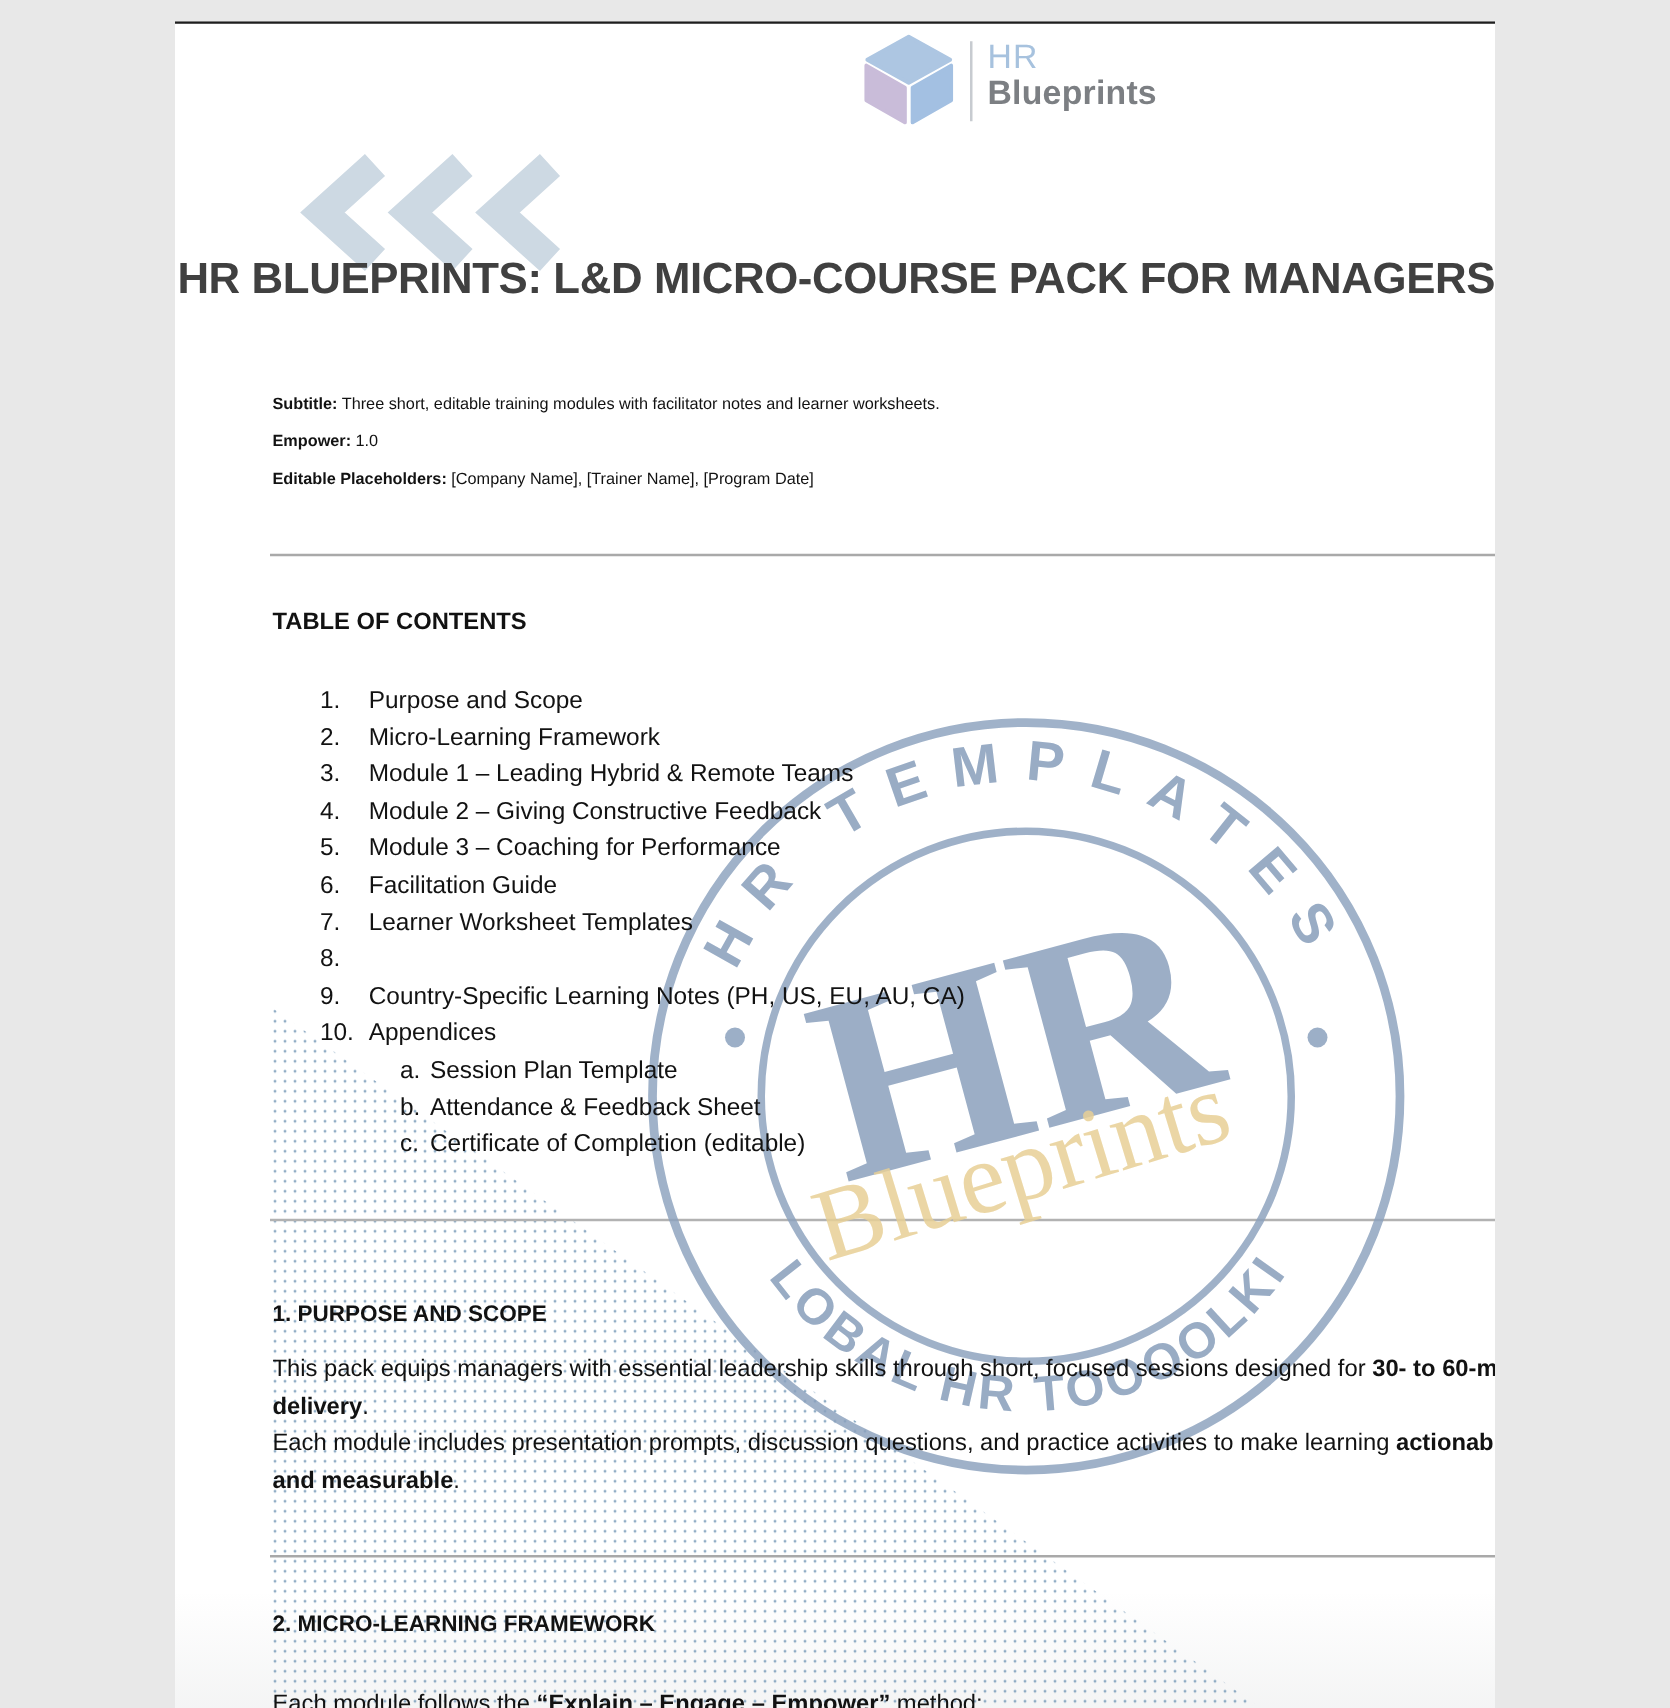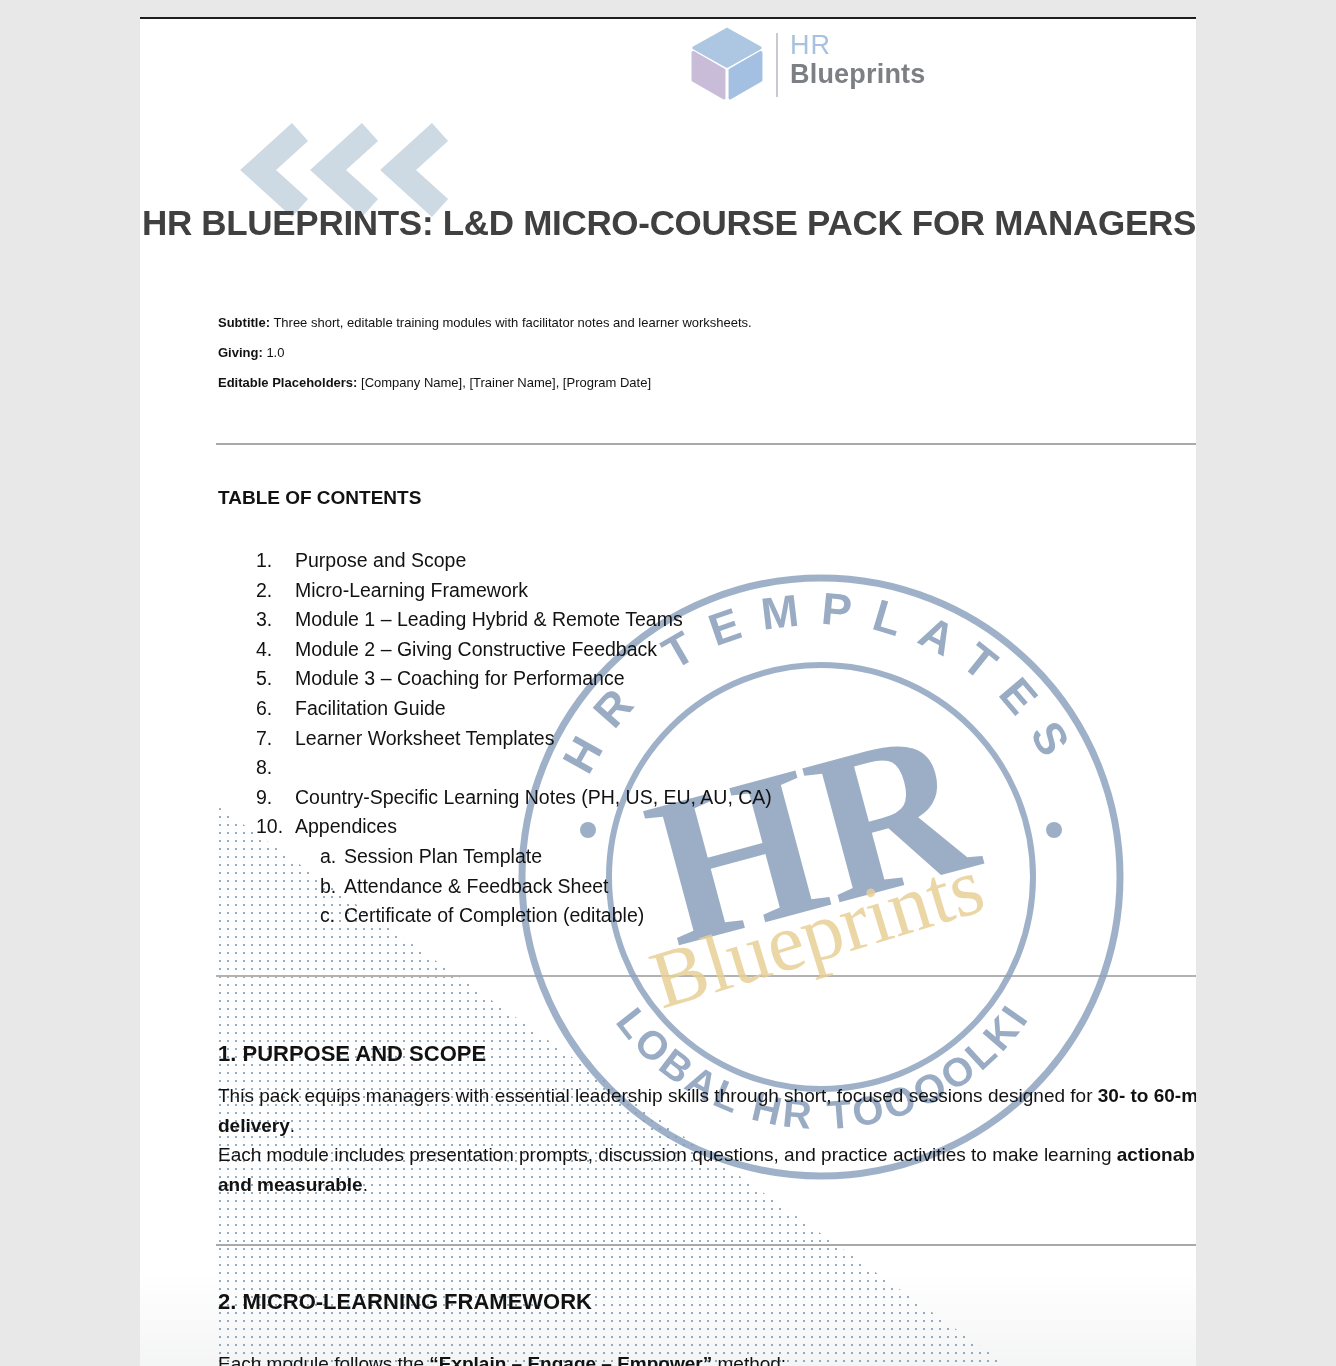--- a/index.html
+++ b/index.html
@@ -37,21 +37,21 @@
   .toc-sub{margin-left:64px;}
   .toc-sub .num{width:24px;flex:none;}
   
   .dots{position:absolute;left:76px;top:788px;width:816px;height:578px;z-index:1;
     background-image:radial-gradient(circle, rgba(108,146,178,0.75) 1.05px, rgba(0,0,0,0) 1.35px);
     background-size:8px 8px;
     clip-path:polygon(0 0, 100% 100%, 0 100%);}
   
   .stamp{position:absolute;left:371px;top:550px;width:620px;height:620px;z-index:3;}
   
-  .h2{position:absolute;left:78px;font-size:22px;font-weight:bold;z-index:4;}
+  .h2{position:absolute;left:78px;font-size:18px;font-weight:bold;z-index:4;}
   .h2a{top:1024px;} .h2b{top:1272px;}
   .para{position:absolute;left:78px;top:1064px;width:1195px;font-size:19px;line-height:29.6px;z-index:4;}
   .method{position:absolute;left:78px;top:1332px;width:1195px;font-size:19px;line-height:29.6px;z-index:4;}
 </style>
 </head>
 <body>
 
 <div class="page">
   <div class="topline"></div>
   <div class="fade"></div>
@@ -72,21 +72,21 @@
   <svg class="chev" width="225" height="84">
     <polyline points="60,4 18,42 60,80" fill="none" stroke="#cdd9e3" stroke-width="24"></polyline>
     <polyline points="130,4 88,42 130,80" fill="none" stroke="#cdd9e3" stroke-width="24"></polyline>
     <polyline points="200,4 158,42 200,80" fill="none" stroke="#cdd9e3" stroke-width="24"></polyline>
   </svg>
 
   <div class="title">HR BLUEPRINTS: L&amp;D MICRO-COURSE PACK FOR MANAGERS</div>
 
   <div class="meta">
       <div><span class="b">Subtitle:</span><span> Three short, editable training modules with facilitator notes and learner worksheets.</span></div>
-      <div><span class="b">Giving:</span><span> 1.0</span></div>
+      <div><span class="b">Empower:</span><span> 1.0</span></div>
       <div><span class="b">Editable Placeholders:</span><span> [Company Name], [Trainer Name], [Program Date]</span></div>
     </div>
 
   <div class="hr hr1"></div>
 
   <div class="toc-head">TABLE OF CONTENTS</div>
   <div class="toc">
     <div>
         <div class="row">
           <span class="num">1.</span>

